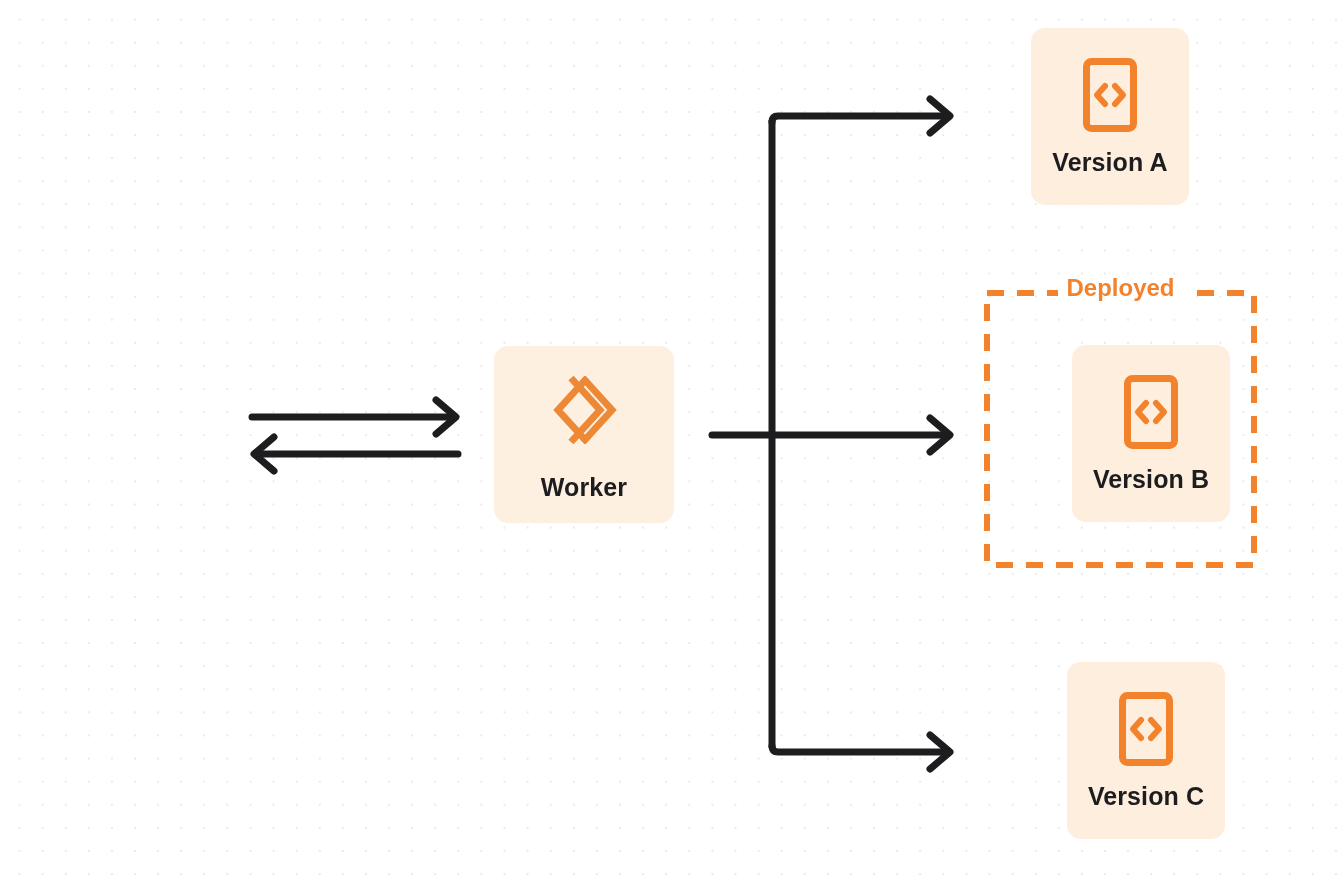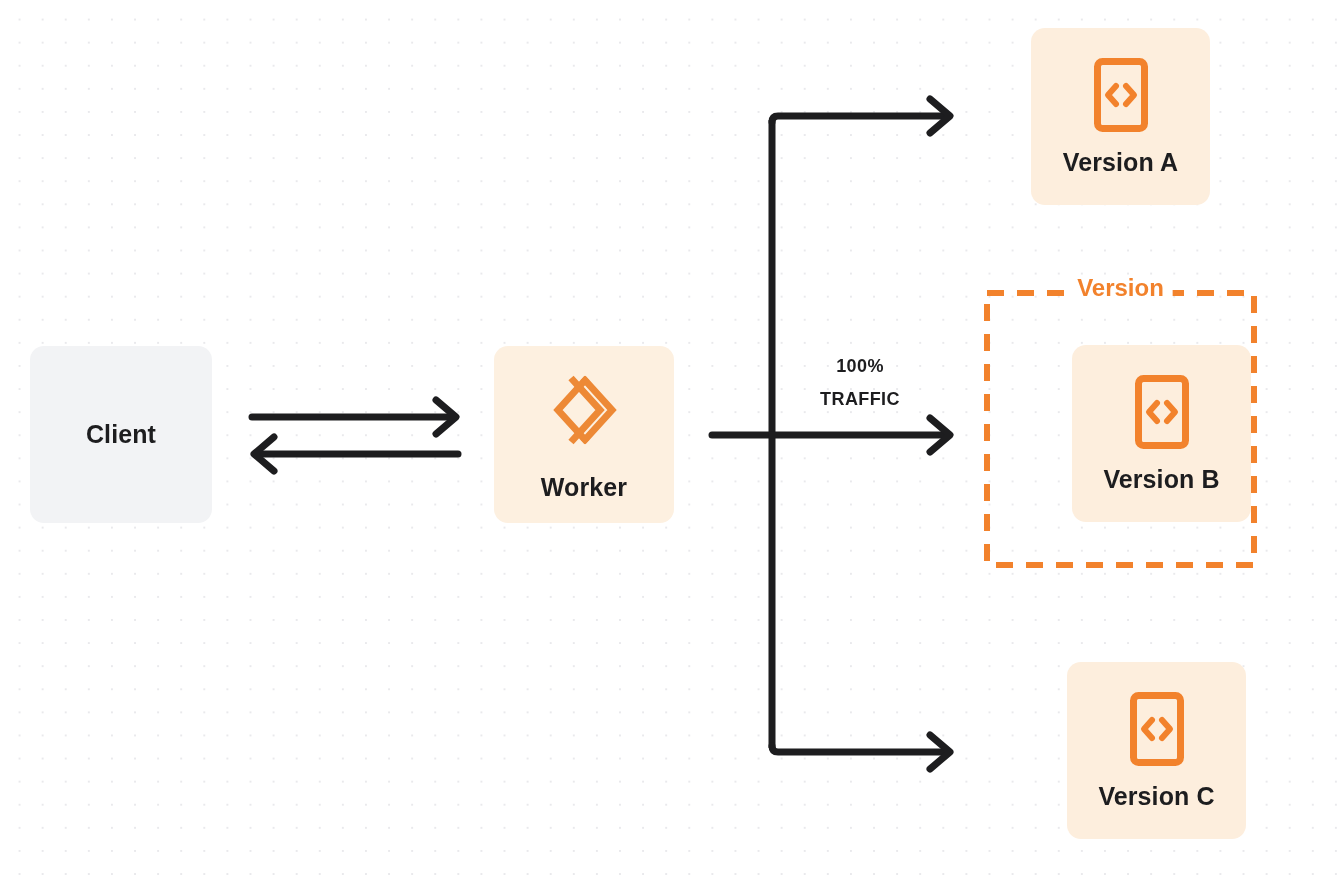--- a/index.html
+++ b/index.html
@@ -52,21 +52,21 @@
     left: 494px;
     top: 346px;
     width: 180px;
     height: 177px;
     background: #fdf0e0;
   }
   #node-worker .node-label { font-size: 25px; margin-top: 22px; }
 
   
   .version-card {
-    width: 179px;
+    width: 158px;
     height: 177px;
     background: #fdeedd;
   }
   .version-card .node-label { font-size: 25px; margin-top: 16px; }
   #node-version-a { left: 1031px; top: 28px; }
   #node-version-b { left: 1031px; top: 345px; margin-left: 41px; }
   #node-version-c { left: 1031px; top: 662px; margin-left: 36px; }
 
   
   .icon-svg { display: block; }
@@ -156,28 +156,21 @@
       <path d="M772 435 L942 435" fill="none" stroke="#1d1d1f" stroke-width="7" stroke-linecap="round"></path>
       <path d="M930 418 L950 435 L930 452" fill="none" stroke="#1d1d1f" stroke-width="7" stroke-linecap="round" stroke-linejoin="round"></path>
     </g>
 
     <g>
       <path d="M772 746 Q772 752 778 752 L942 752" fill="none" stroke="#1d1d1f" stroke-width="7" stroke-linecap="round" stroke-linejoin="round"></path>
       <path d="M930 735 L950 752 L930 769" fill="none" stroke="#1d1d1f" stroke-width="7" stroke-linecap="round" stroke-linejoin="round"></path>
     </g>
   </svg>
 
-  <div id="traffic-label">
-    <div>100%</div>
-    <div>TRAFFIC</div>
-  </div>
-
-  <div class="node" id="node-client">
-    <div class="node-label">Client</div>
-  </div>
+
 
   <div class="node" id="node-worker">
     <span>
       <svg class="icon-svg" width="84" height="84" viewBox="0 0 84 84" xmlns="http://www.w3.org/2000/svg">
 
         <path d="M45 10 L16 42 L45 74" fill="none" stroke="#ed8936" stroke-width="7" stroke-linecap="butt" stroke-linejoin="miter"></path>
 
         <path d="M41 10 L70 42 L41 74" fill="none" stroke="#ed8936" stroke-width="7" stroke-linecap="butt" stroke-linejoin="miter"></path>
 
         <path d="M29 10 L58 42 L29 74" fill="none" stroke="#ed8936" stroke-width="7" stroke-linecap="butt" stroke-linejoin="miter"></path>
@@ -194,21 +187,21 @@
         <path d="M33 29 L41 38 L33 47" fill="none" stroke="#f2822c" stroke-width="6" stroke-linecap="round" stroke-linejoin="round"></path>
       </svg>
     </span>
     <div class="node-label">Version A</div>
   </div>
 
   <div id="deployed-group">
     <svg id="deployed-box" viewBox="0 0 273 278" width="273" height="278" xmlns="http://www.w3.org/2000/svg">
       <rect x="3" y="3" width="267" height="272" fill="none" stroke="#f2822c" stroke-width="6" stroke-dasharray="17 13" stroke-linecap="butt"></rect>
     </svg>
-    <div id="deployed-label">Version</div>
+    <div id="deployed-label">Deployed</div>
   </div>
 
   <div class="node version-card" id="node-version-b">
     <span>
       <svg class="icon-svg" width="56" height="76" viewBox="0 0 56 76" xmlns="http://www.w3.org/2000/svg">
         <rect x="4.5" y="4.5" width="47" height="67" rx="5" ry="5" fill="none" stroke="#f2822c" stroke-width="7"></rect>
         <path d="M23 29 L15 38 L23 47" fill="none" stroke="#f2822c" stroke-width="6" stroke-linecap="round" stroke-linejoin="round"></path>
         <path d="M33 29 L41 38 L33 47" fill="none" stroke="#f2822c" stroke-width="6" stroke-linecap="round" stroke-linejoin="round"></path>
       </svg>
     </span>

